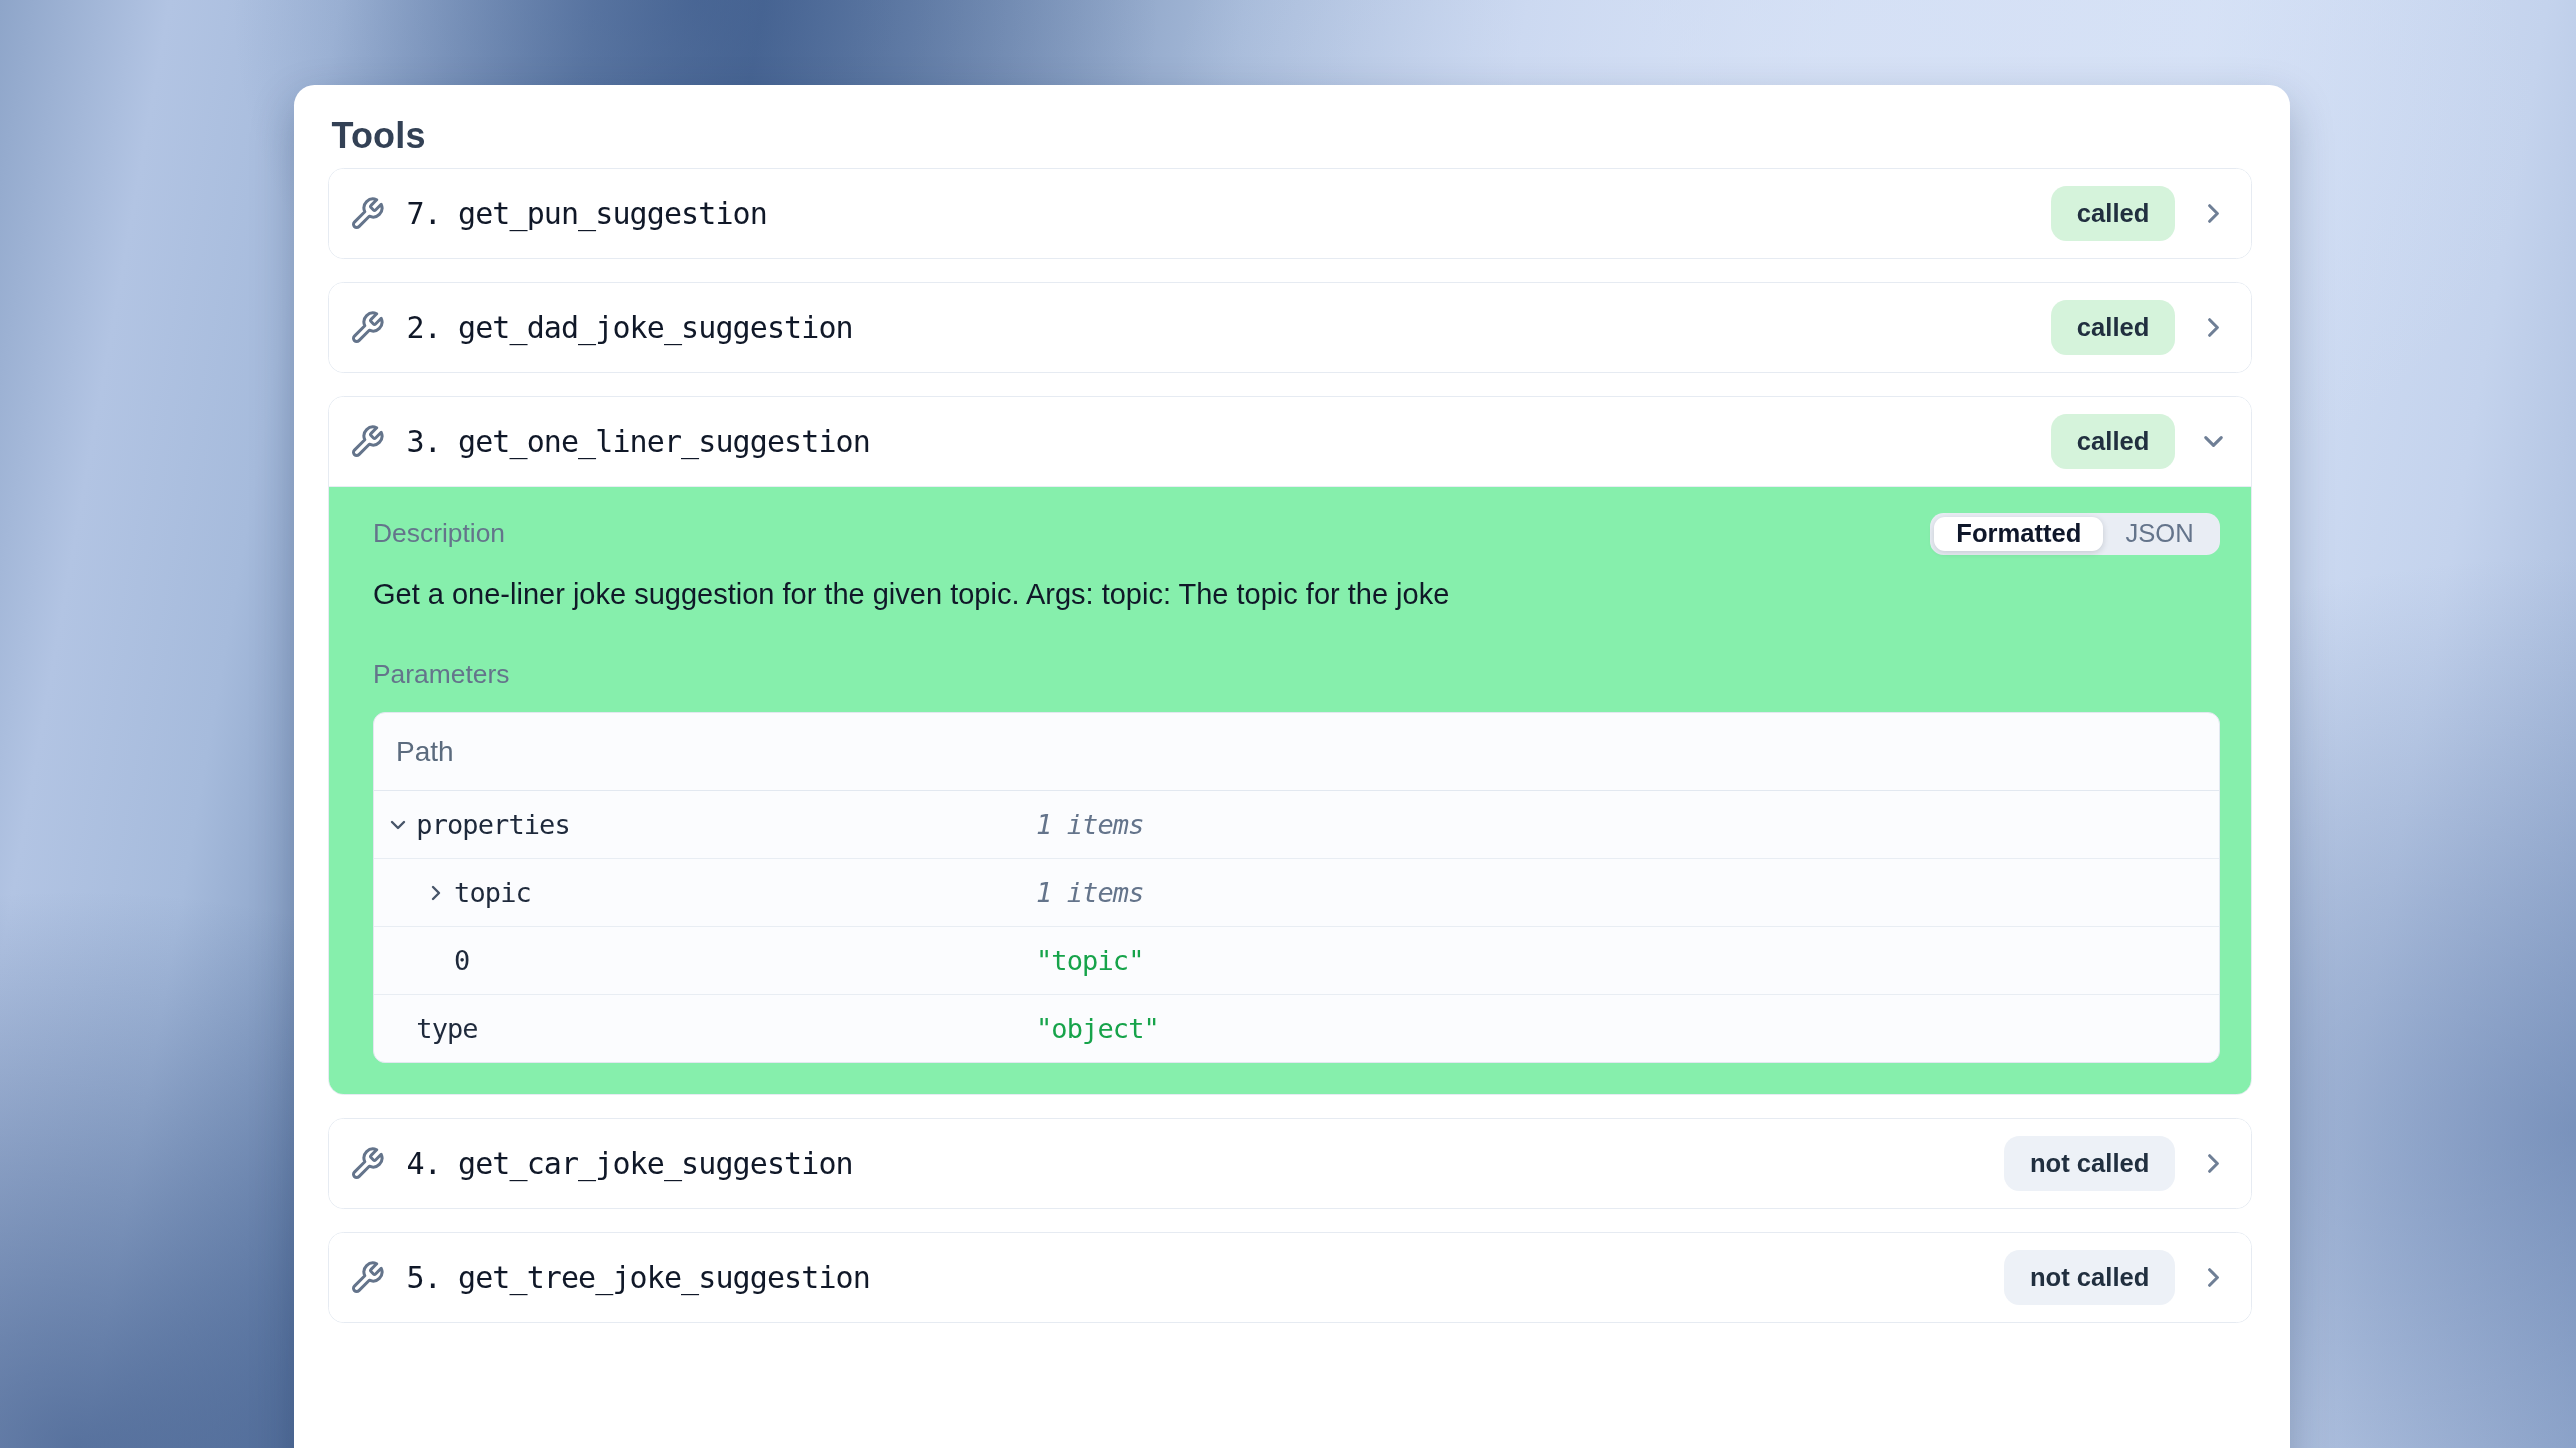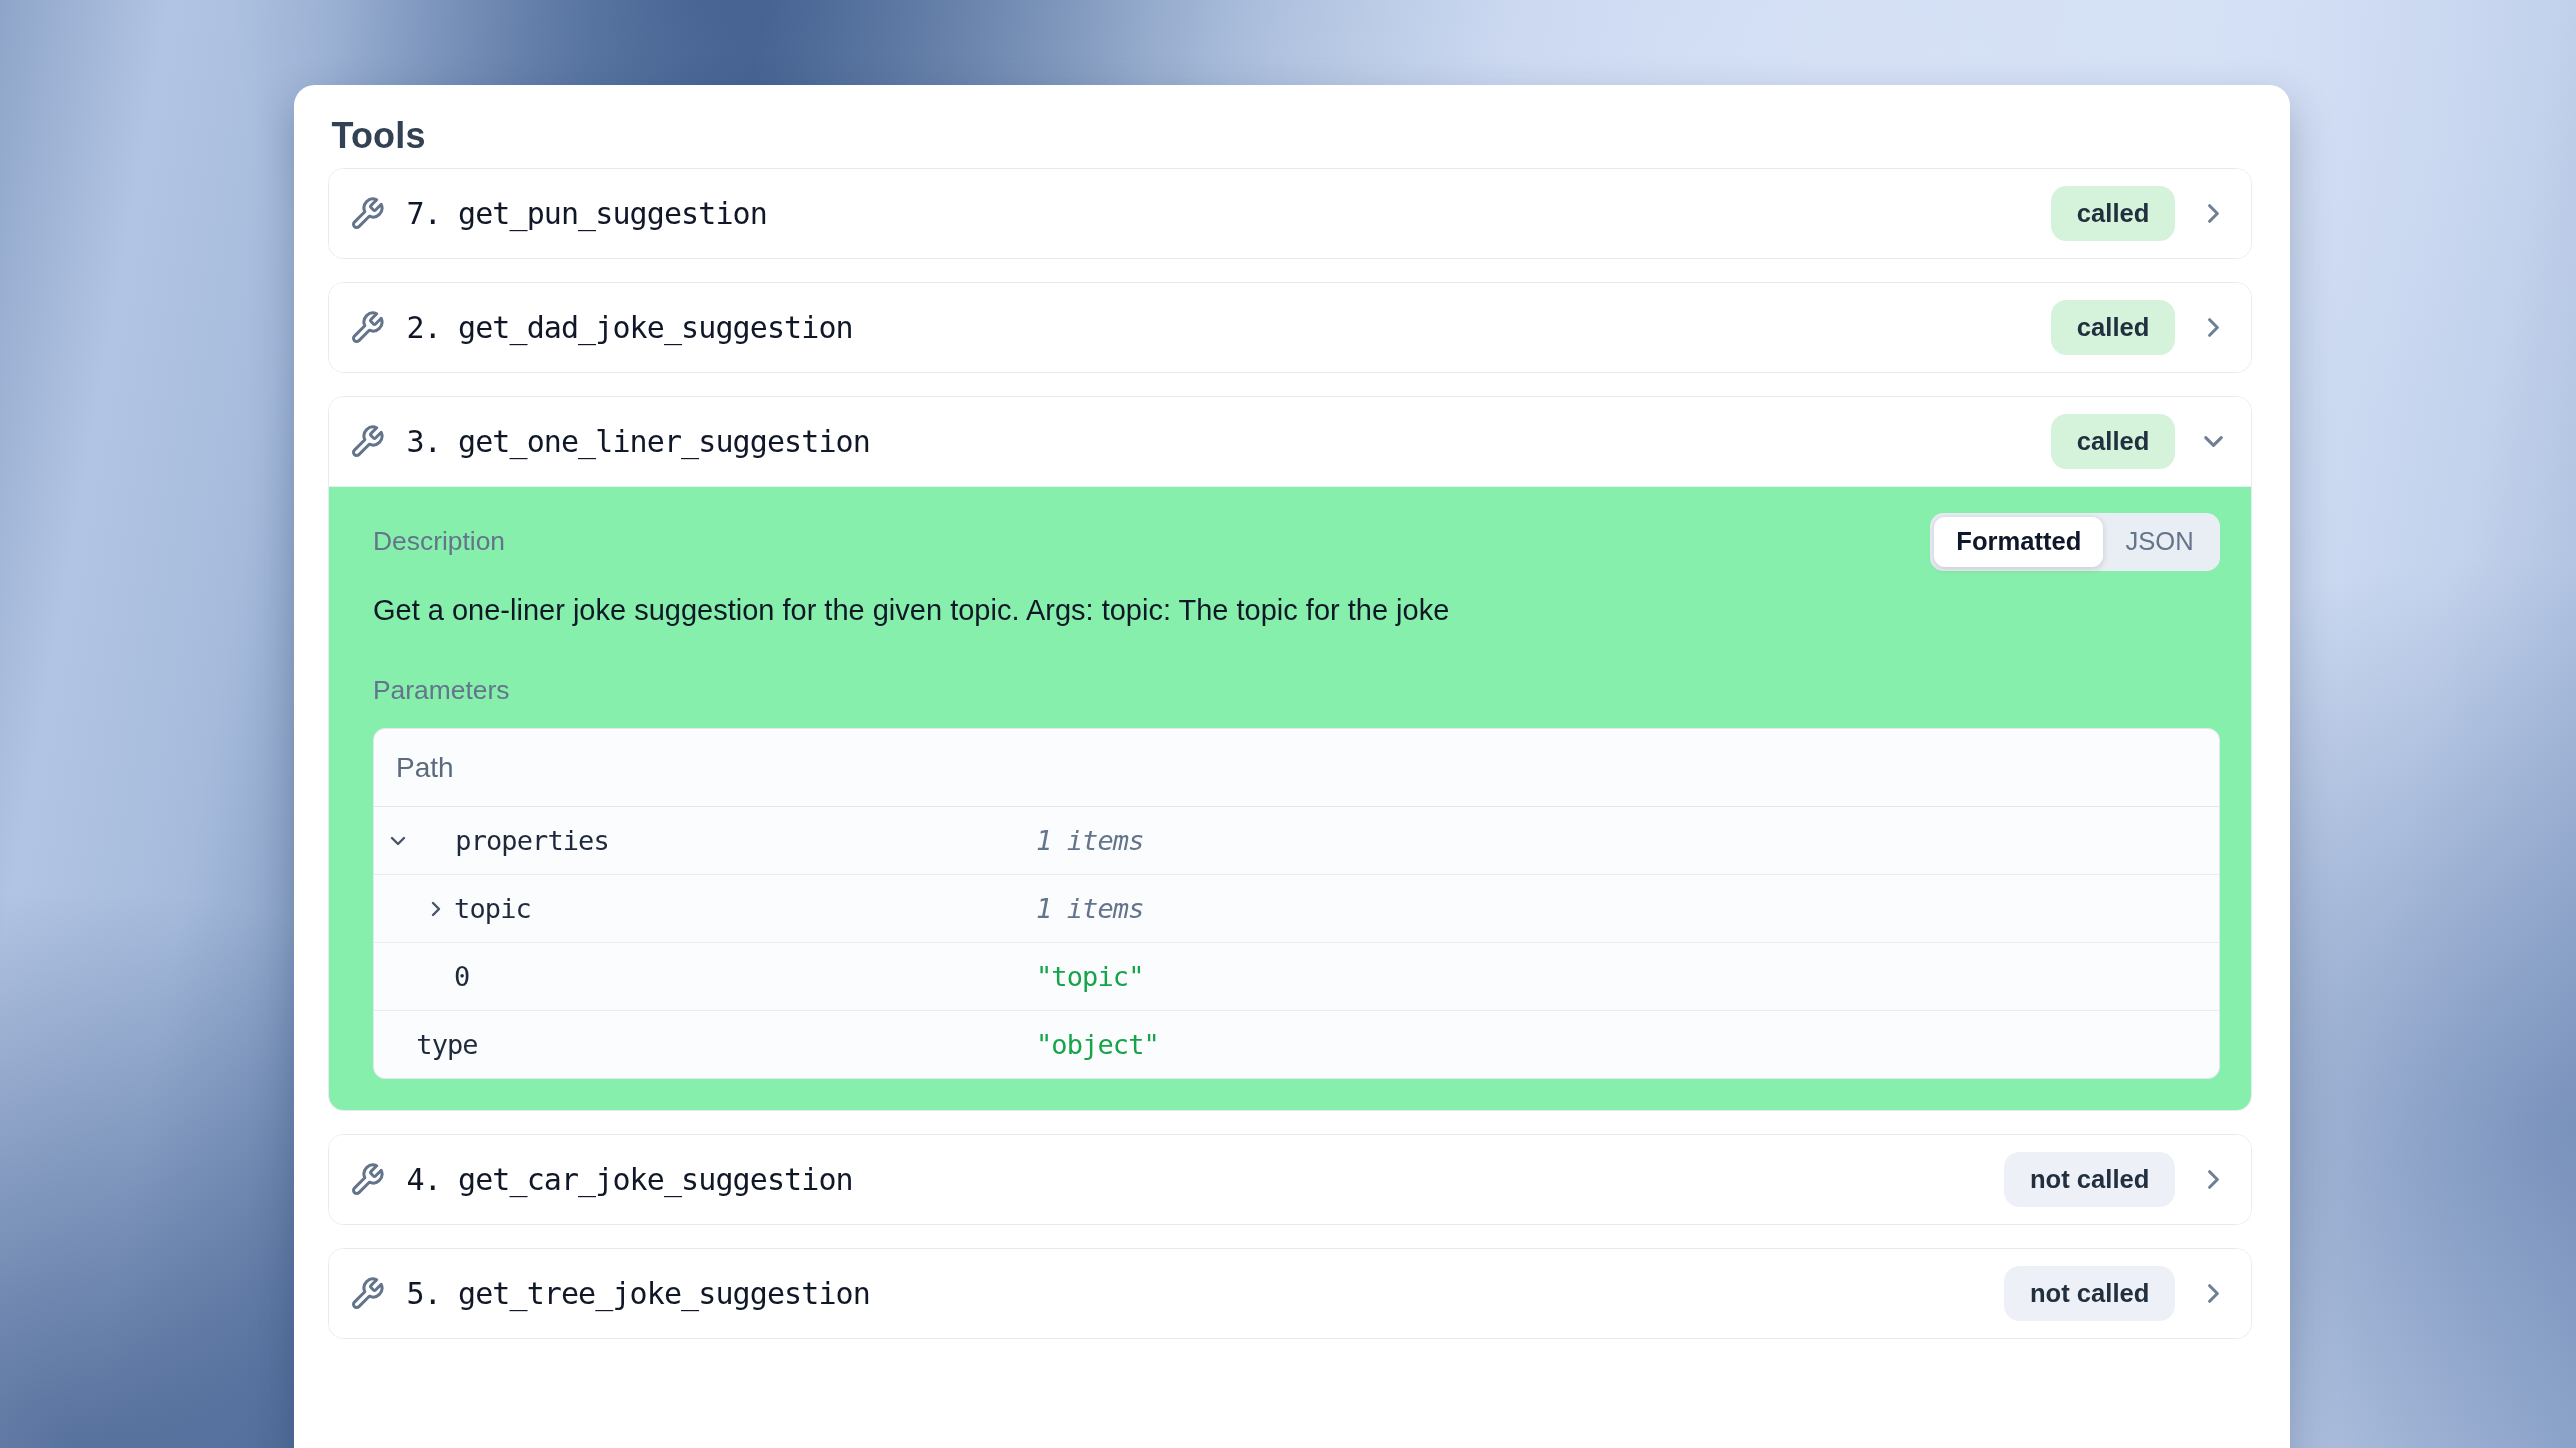--- a/index.html
+++ b/index.html
@@ -36,21 +36,21 @@
   .badge.called{background:var(--called-bg,#d5f3db);}
   .badge.not-called{background:var(--not-called-bg,#edf1f7);}
   .chev{width:32px;height:32px;margin-left:22px;color:#6f7f96;flex:none;display:flex;align-items:center;justify-content:center;}
   .chev svg{width:31px;height:31px;}
   .tool-body{border-top:1.7px solid #e8edf3;background:#86efac;padding:25.6px 31px 31px 44px;}
   .detail-head{display:flex;align-items:center;justify-content:space-between;}
   .label{font-size:26.4px;color:#64748b;font-weight:500;}
   .seg{background:#e9edf4;border-radius:13.6px;padding:4.3px;display:flex;align-items:center;}
   .seg-btn{
     font-family:inherit;border:none;background:transparent;color:#64748b;cursor:pointer;
-    font-size:25.6px;font-weight:500;padding:12px 22px;border-radius:11px;line-height:1;
+    font-size:25.6px;font-weight:500;padding:4px 22px;border-radius:11px;line-height:1;
   }
   .seg-btn.active{background:#ffffff;color:#0f172a;font-weight:600;box-shadow:0 1.7px 6.8px rgba(16,24,40,0.16);}
   .desc{margin:20.5px 0 0;font-size:29px;color:#101828;line-height:1.3;}
   .params-label{margin-top:46px;}
   .param-table{margin-top:22px;background:#fbfcfe;border:1.7px solid #e2e8f0;border-radius:12px;overflow:hidden;}
   .pt-head{display:flex;align-items:center;height:77px;border-bottom:1.7px solid #e2e8f0;font-size:28px;color:#5b6b7e;gap:15px;}
   .pt-col-path{width:662px;box-sizing:border-box;padding-left:22px;flex:none;}
   .pt-col-value{flex:1;}
   .pt-row{display:flex;align-items:center;height:67px;font-family:"DejaVu Sans Mono",monospace;font-size:27px;}
   .pt-row + .pt-row{border-top:1.7px solid #e8edf3;}
@@ -125,21 +125,21 @@
               <button class="seg-btn">JSON</button>
             </div>
           </div>
           <p class="desc">Get a one-liner joke suggestion for the given topic. Args: topic: The topic for the joke</p>
           <div class="label params-label">Parameters</div>
           <div class="param-table">
             <div class="pt-head">
               <div class="pt-col-path">Path</div>
             </div>
             <div class="pt-row">
-              <div class="pt-path" style="padding-left: 10.2px; gap: 39px;">
+              <div class="pt-path" style="padding-left: 10.2px;">
                 <span class="pt-chev">
                   <svg viewBox="0 0 24 24" fill="none" stroke="currentColor" stroke-width="2.4" stroke-linecap="round" stroke-linejoin="round">
                     <polyline points="6 9 12 15 18 9"></polyline>
                   </svg>
                 </span>
                 <span class="pt-key">properties</span>
               </div>
               <div class="pt-value muted">1 items</div>
             </div>
             <div class="pt-row">

